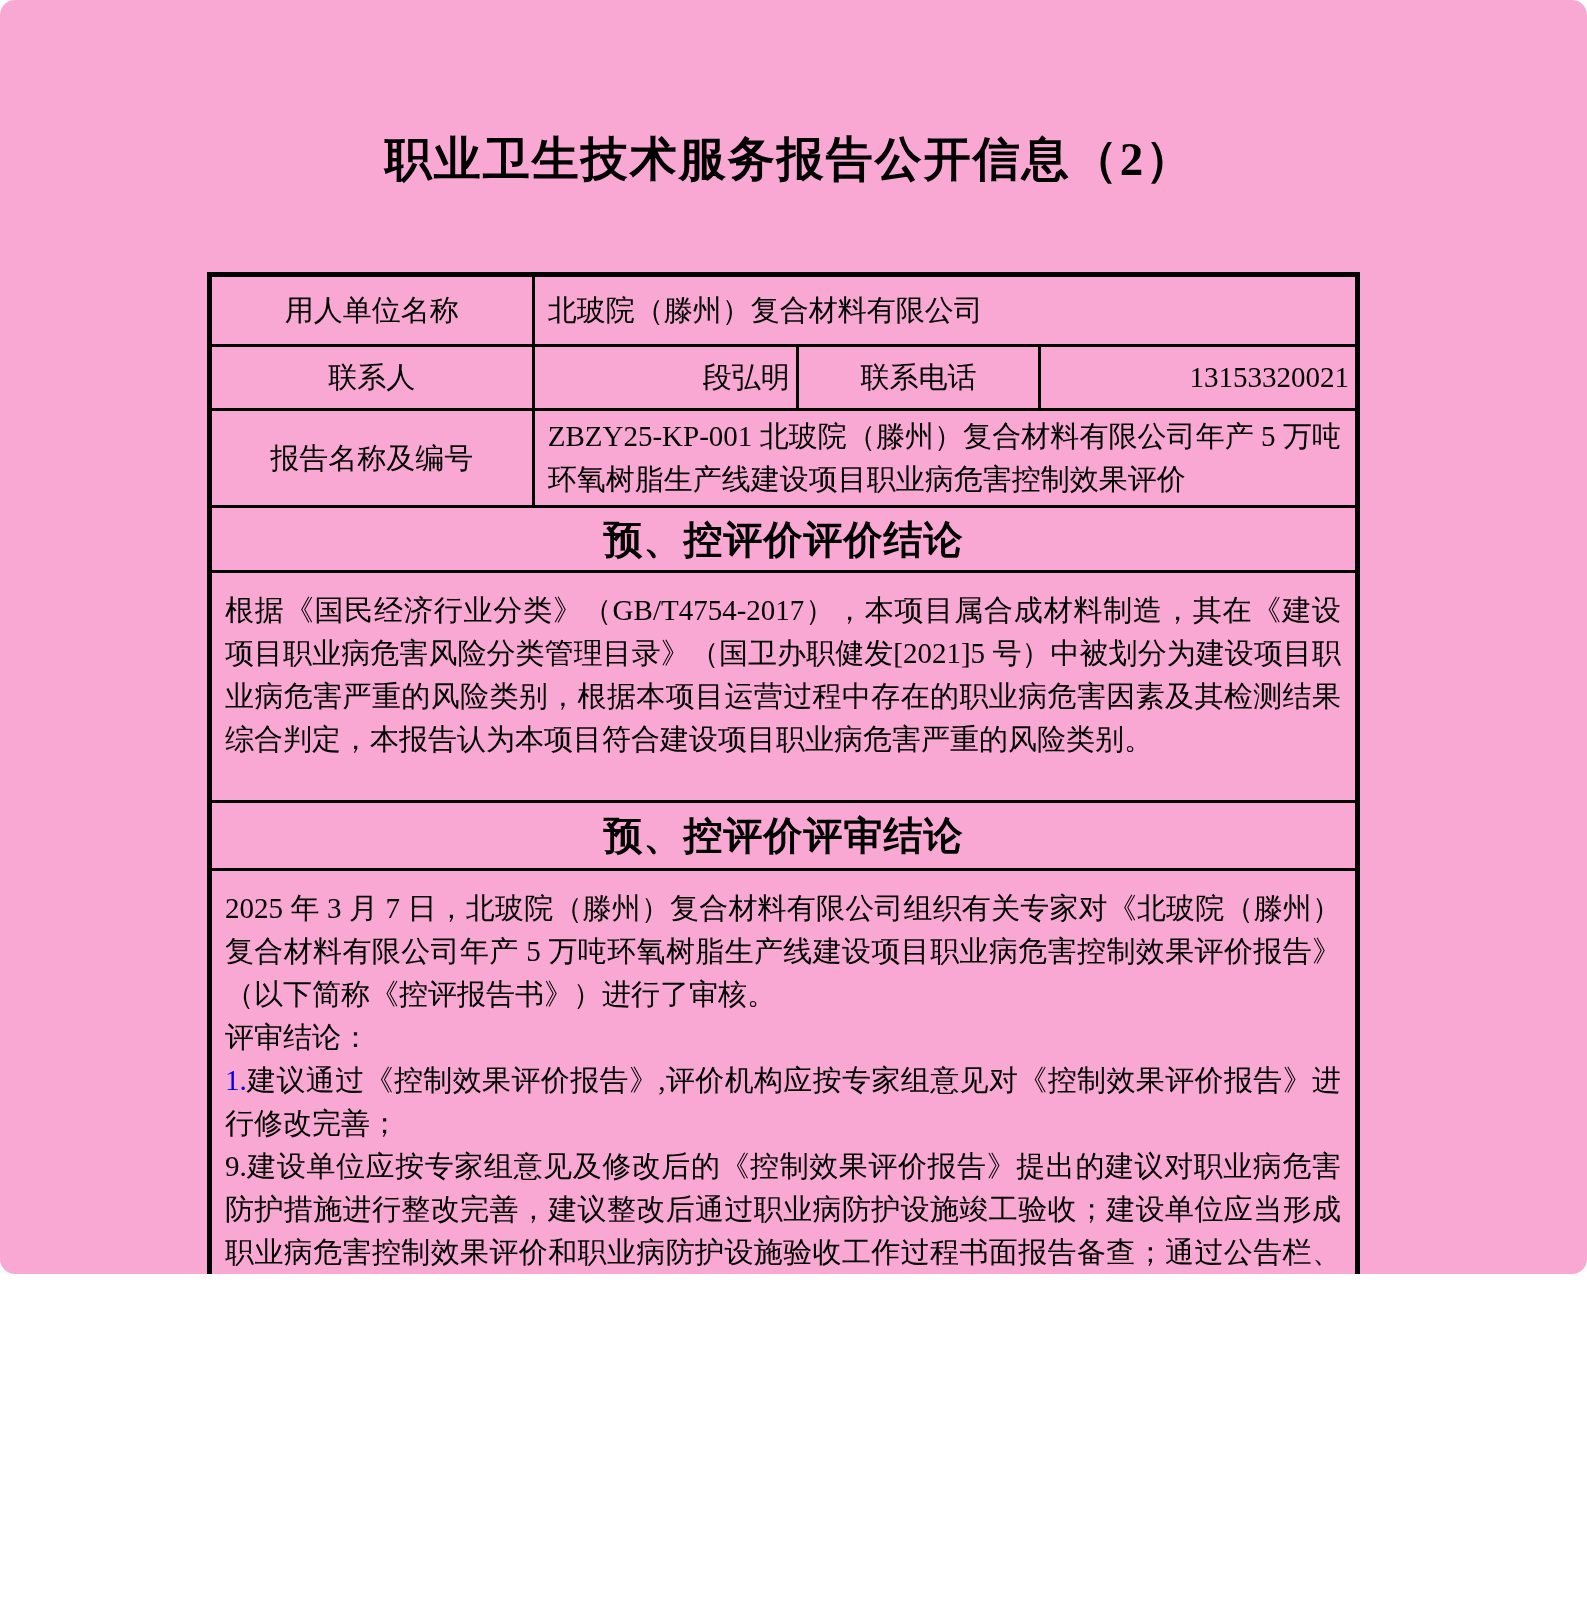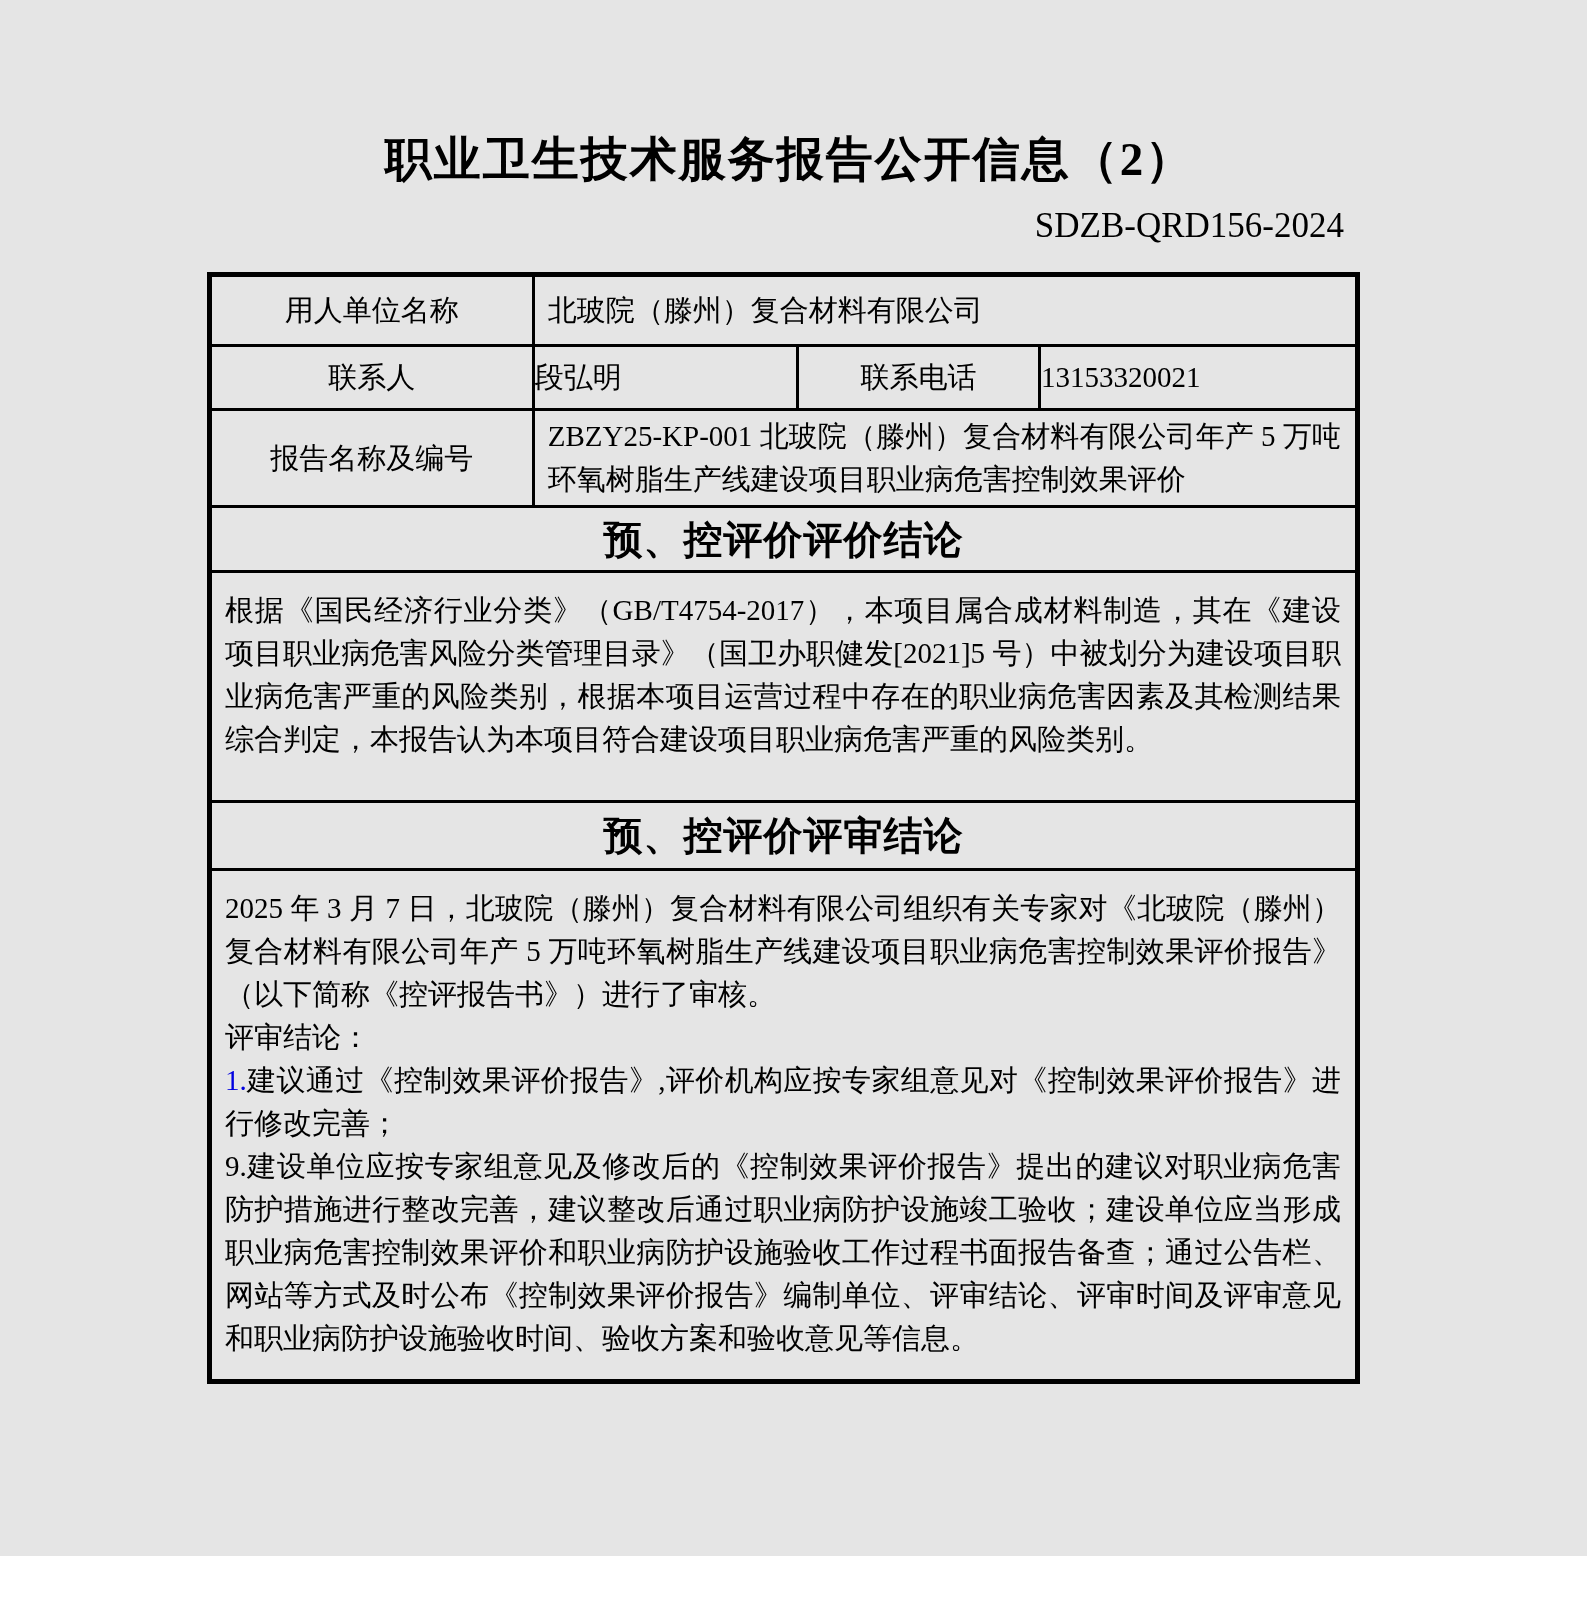--- a/index.html
+++ b/index.html
@@ -5,23 +5,24 @@
   * { margin: 0; padding: 0; box-sizing: border-box; }
   html, body {
     width: 1587px;
     background: #ffffff;
     font-family: "Liberation Serif", "DejaVu Serif", serif;
     color: #000000;
   }
   .page {
     position: relative;
     width: 1587px;
-    height: 1556px;
-    background: #e5e5e5;
+    height: 1274px;
+    background: #f9a8d4;
     overflow: hidden;
+    border-radius: 15px;
   }
   .title {
     position: absolute;
     left: 213px;
     top: 128px;
     width: 1153px;
     text-align: center;
     font-size: 47px;
     font-weight: bold;
     letter-spacing: 2px;
@@ -62,22 +63,22 @@
     padding: 4px 6px;
   }
   td.value {
     text-align: left;
     padding: 4px 14px 4px 13px;
   }
   td.value.just {
     text-align: justify;
   }
   td.center {
-    text-align: left;
-    padding: 4px 0;
+    text-align: right;
+    padding: 4px 6px;
   }
   td.section-header {
     text-align: center;
     font-weight: bold;
     font-size: 39px;
     padding: 8px 6px;
     letter-spacing: 1px;
   }
   td.para {
     vertical-align: top;
@@ -94,21 +95,20 @@
   tr.rp2 td { height: 512px; }
   .blue-marker { color: #0000e0; }
 </style>
 </head>
 <body>
 
 <div class="page">
 
   <h1 class="title">职业卫生技术服务报告公开信息（2）</h1>
 
-  <div class="doc-number">SDZB-QRD156-2024</div>
 
   <table class="report-table">
     <colgroup>
       <col class="c1">
         <col class="c2">
         <col class="c3">
         <col class="c4">
     </colgroup>
     <tbody>
       <tr class="r1">

